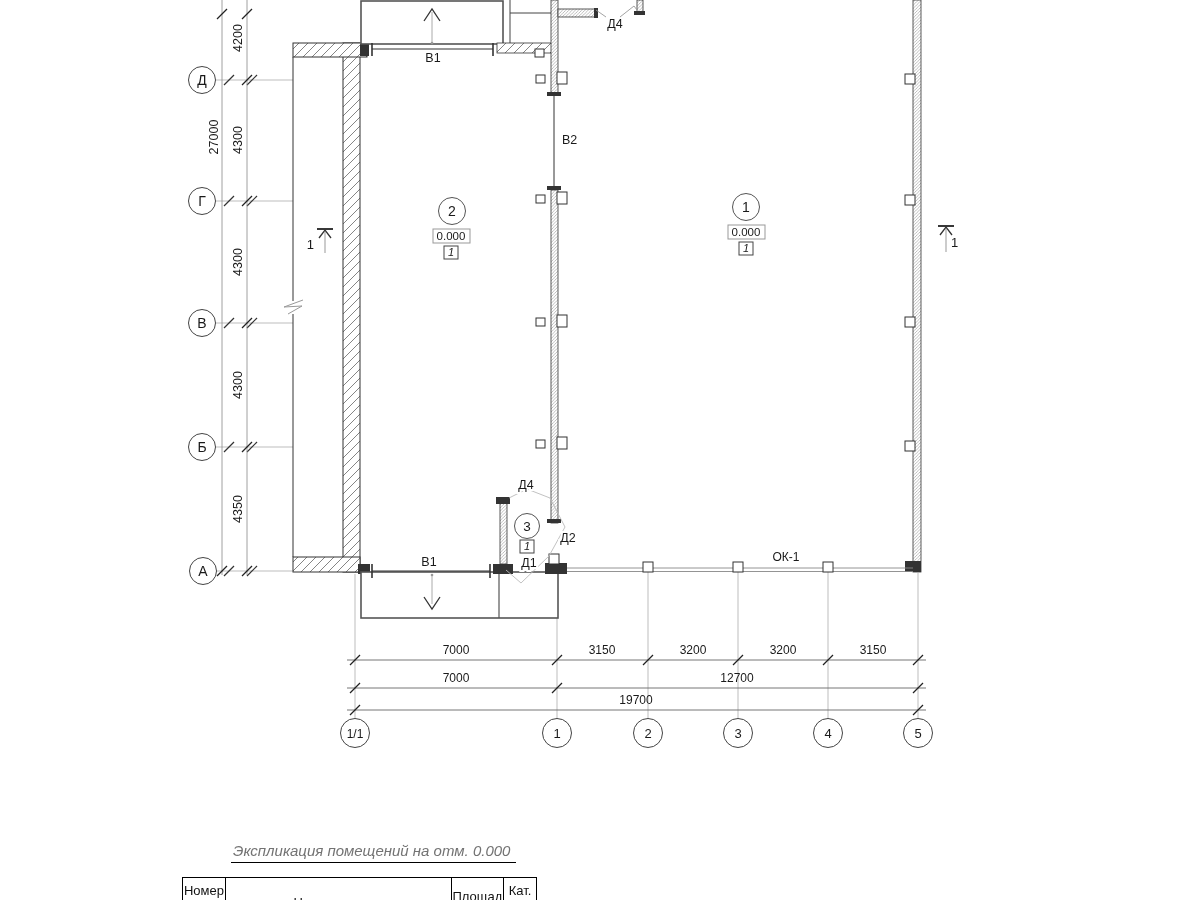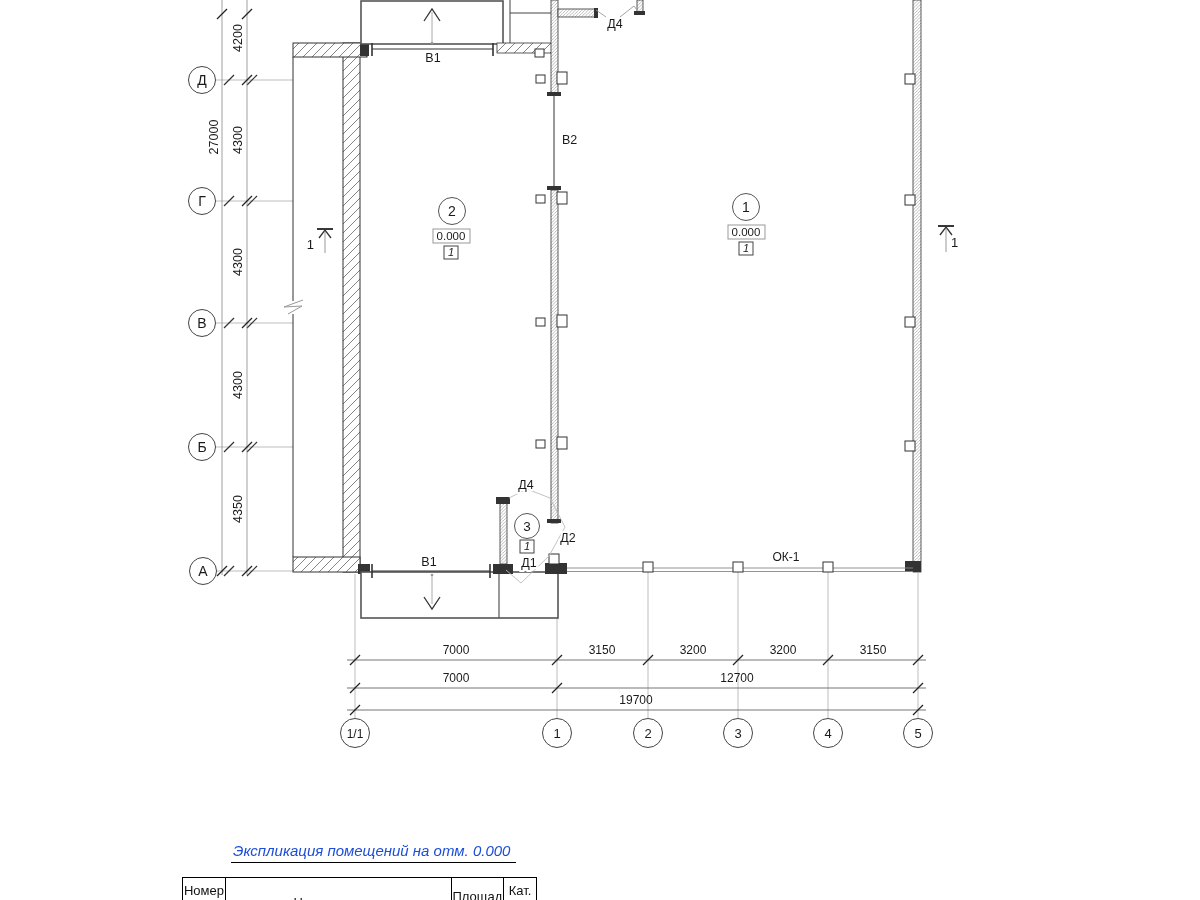--- a/index.html
+++ b/index.html
@@ -1,21 +1,21 @@
 <!DOCTYPE html>
 <html><head>
 <meta charset="utf-8">
 <style>
   html,body{margin:0;padding:0;background:#ffffff;}
   body{width:1200px;height:900px;overflow:hidden;position:relative;
        font-family:"Liberation Sans", sans-serif;}
   svg text{font-family:"Liberation Sans", sans-serif;fill:#1a1a1a;}
   .halo{paint-order:stroke;stroke:#ffffff;stroke-width:4px;}
   .sheet-title{position:absolute;left:231px;top:842px;font-style:italic;
-       font-size:15px;color:#1d4ed8;border-bottom:1.2px solid #000;
+       font-size:15px;color:#737373;border-bottom:1.2px solid #000;
        padding:0 6px 3px 2px;white-space:nowrap;}
   .schedule{position:absolute;left:182px;top:877px;width:355px;height:60px;
        border:1.2px solid #000;display:flex;box-sizing:border-box;}
   .schedule .cell{border-right:1.2px solid #000;box-sizing:border-box;
        font-size:13px;color:#111;text-align:center;overflow:hidden;}
   .schedule .cell:last-child{border-right:none;}
   .c-num{width:43px;padding-top:5px;}
   .c-name{width:228px;padding-top:17px;}
   .c-area{width:52px;padding-top:11px;}
   .c-cat{width:32px;padding-top:5px;}

